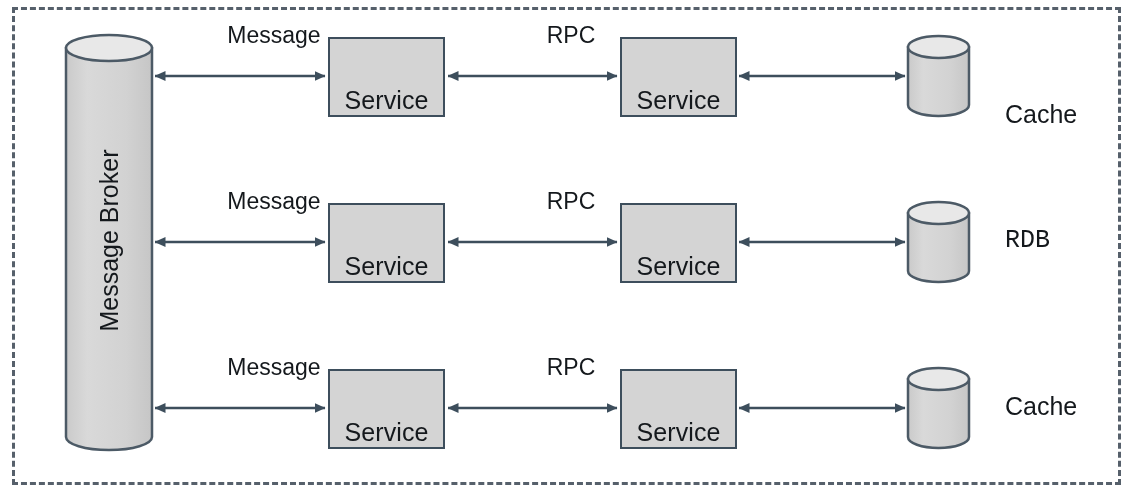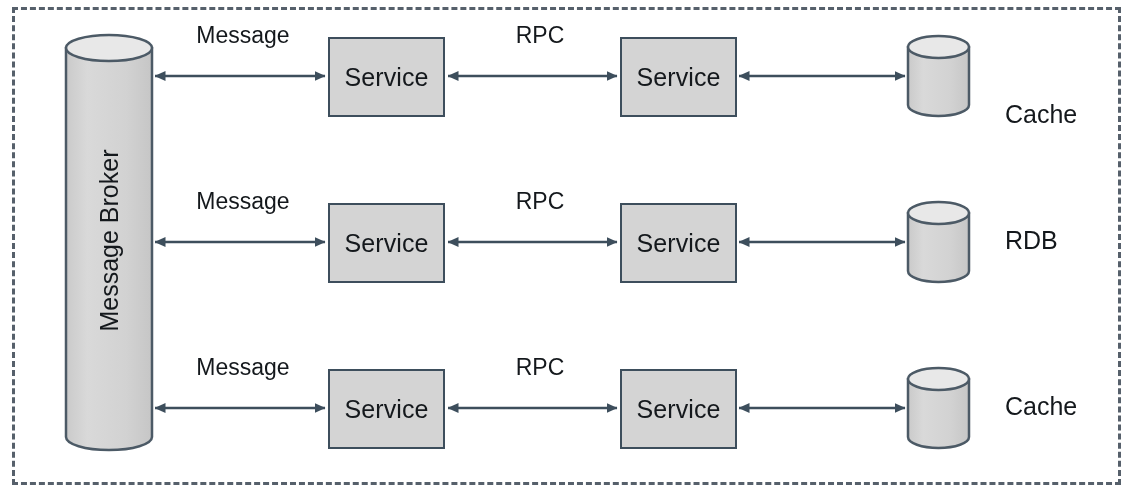--- a/index.html
+++ b/index.html
@@ -35,36 +35,37 @@
     width: 1131px;
     height: 500px;
   }
   
   .svc-box {
     position: absolute;
     background: #d4d4d4;
     border: 2.5px solid #3d4e5c;
     box-sizing: border-box;
     display: flex;
-    align-items: center;
+    align-items: flex-end;
     justify-content: center;
   }
   .svc-label {
     font-size: 25px;
     color: #14181c;
     letter-spacing: 0.1px;
     white-space: nowrap;
   }
   
   .edge-label {
     position: absolute;
     font-size: 23px;
     color: #14181c;
     white-space: nowrap;
     text-align: center;
+    margin-left: 31px;
   }
   
   .store-label {
     position: absolute;
     font-size: 25px;
     color: #14181c;
     white-space: nowrap;
   }
   
   .broker-caption {
@@ -173,21 +174,21 @@
   <div class="store-label" style="left:1005px; top:60px;margin-top:40px;">Cache</div>
 
   <div class="edge-label" style="left:190px; top:188px; width:106px;">Message</div>
   <div class="svc-box" style="left:328px; top:203px; width:117px; height:80px;">
     <span class="svc-label">Service</span>
   </div>
   <div class="edge-label" style="left:487px; top:188px; width:106px;">RPC</div>
   <div class="svc-box" style="left:620px; top:203px; width:117px; height:80px;">
     <span class="svc-label">Service</span>
   </div>
-  <div class="store-label" style="left:1005px; top:226px;">RDB</div>
+  <div class="store-label" style="left:1005px; top:226px;font-family:Liberation Mono, monospace;">RDB</div>
 
   <div class="edge-label" style="left:190px; top:354px; width:106px;">Message</div>
   <div class="svc-box" style="left:328px; top:369px; width:117px; height:80px;">
     <span class="svc-label">Service</span>
   </div>
   <div class="edge-label" style="left:487px; top:354px; width:106px;">RPC</div>
   <div class="svc-box" style="left:620px; top:369px; width:117px; height:80px;">
     <span class="svc-label">Service</span>
   </div>
   <div class="store-label" style="left:1005px; top:392px;">Cache</div>

